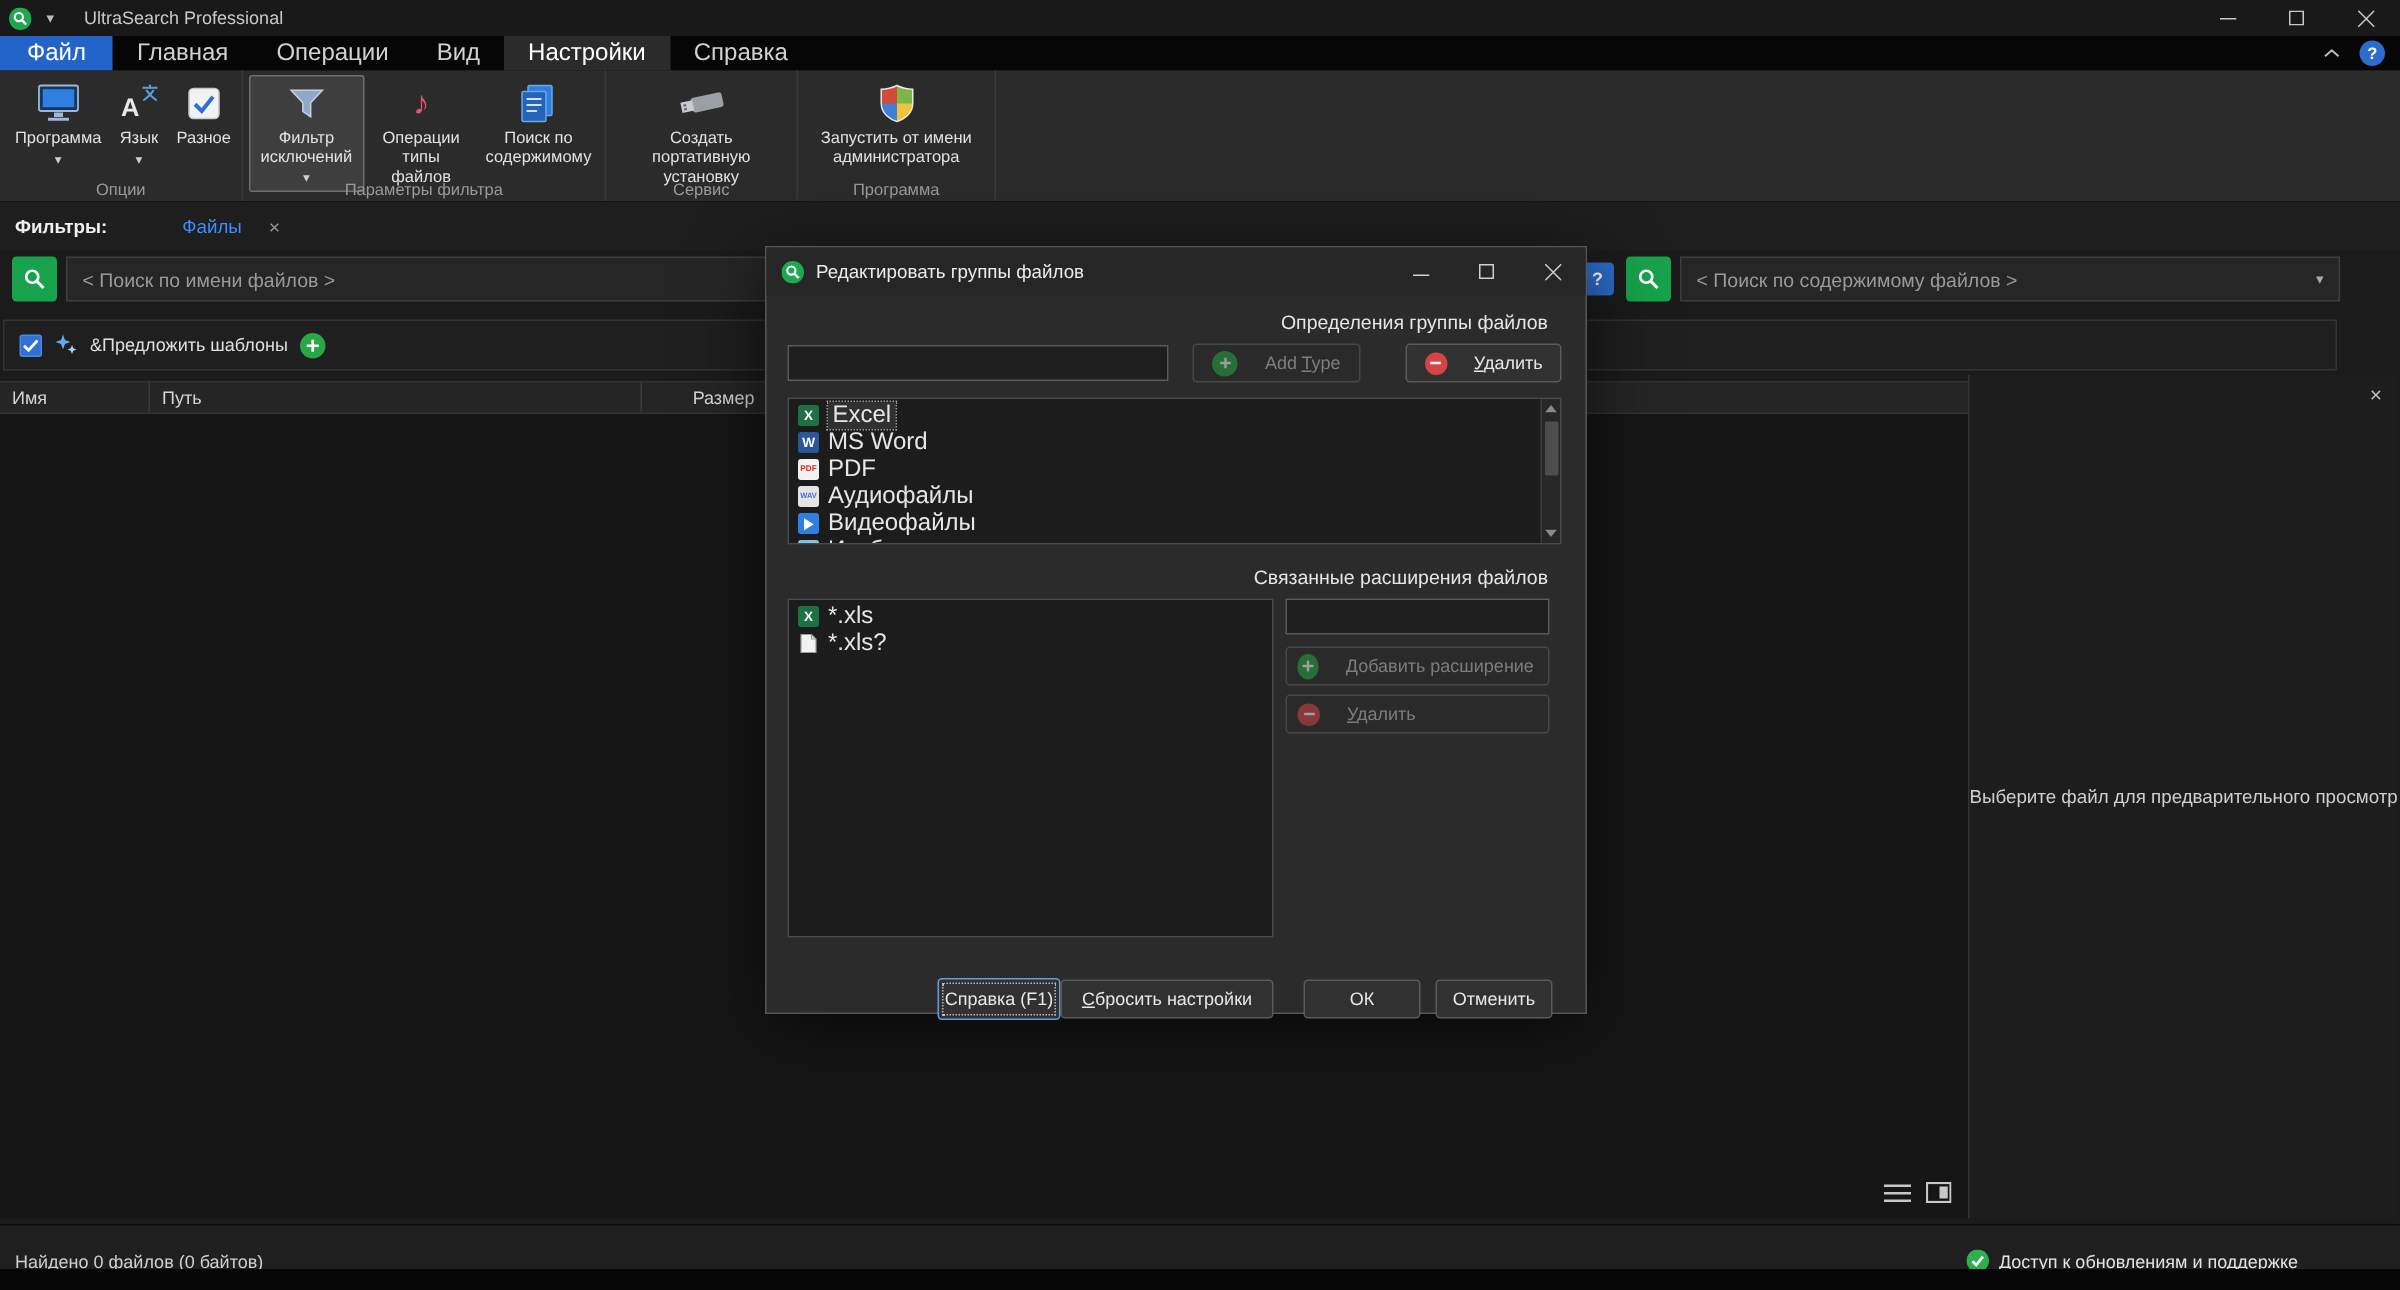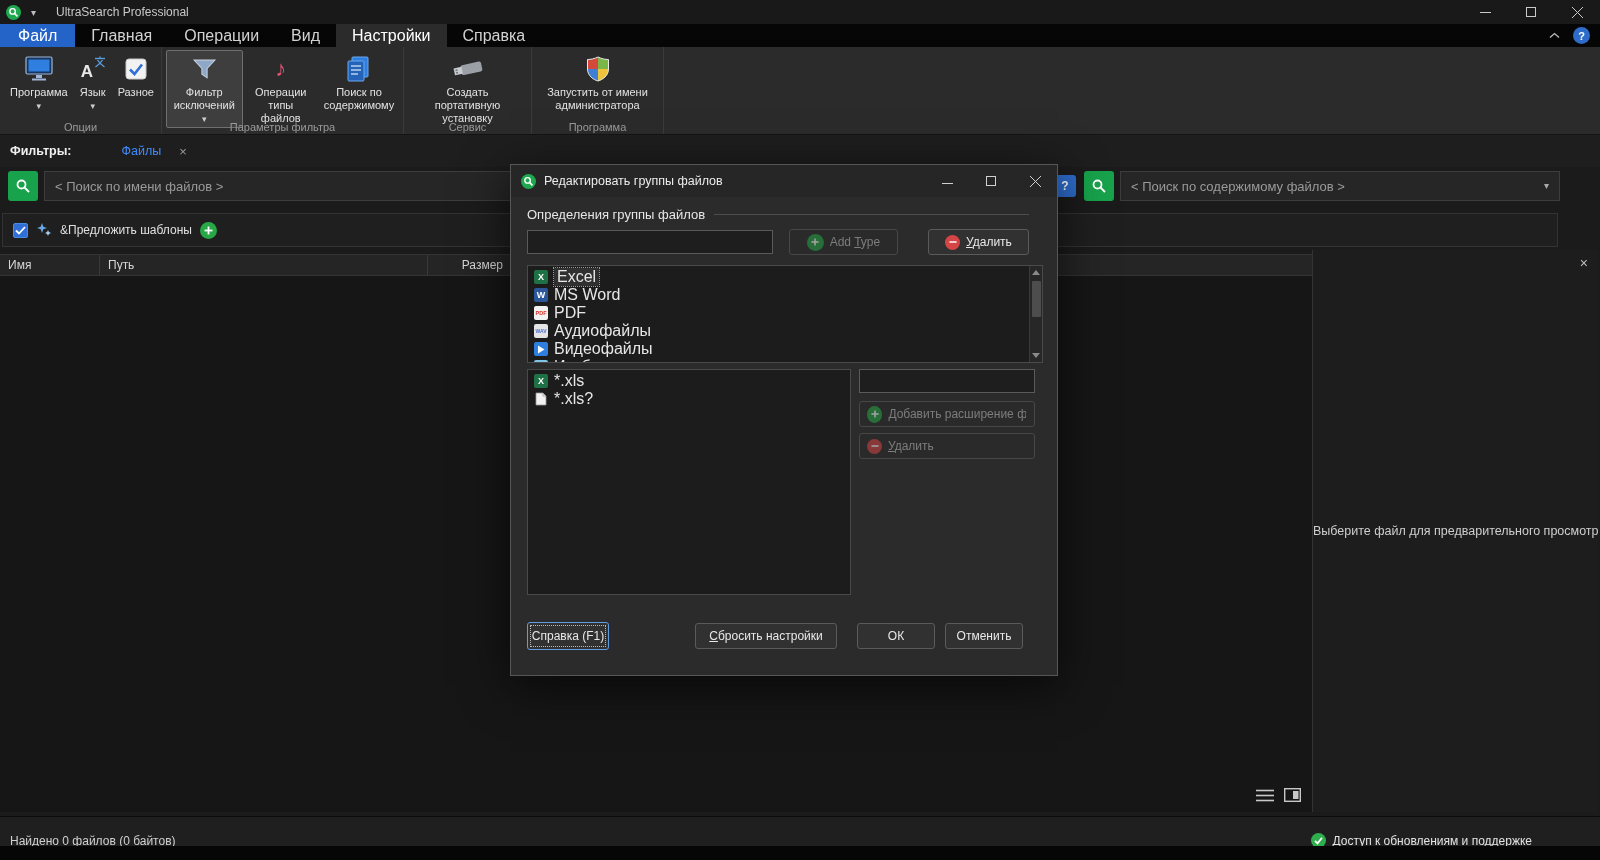--- a/index.html
+++ b/index.html
@@ -102,29 +102,29 @@
 
   
   .dialog { left:510px; top:164px; width:548px; height:512px; background:#2b2b2b;
     border:1px solid #565656; box-shadow:0 10px 45px rgba(0,0,0,.65); z-index:50;
     display:flex; flex-direction:column; }
   .dlg-title { height:32px; background:#262626; display:flex; align-items:center;
     gap:8px; padding-left:10px; flex:none; }
   .dlg-title-text { color:#ececec; font-size:12.5px; }
   .dlg-controls { margin-left:auto; display:flex; height:32px; }
   .dlg-btnwin { width:44px; height:32px; display:flex; align-items:center; justify-content:center; }
-  .dlg-body { flex:1; padding:0 28px 10px 16px; display:flex; flex-direction:column; }
+  .dlg-body { flex:1; padding:0 16px 10px 16px; display:flex; flex-direction:column;align-items:flex-end; }
   .section-head { display:flex; align-items:center; gap:9px; margin-top:8px; height:18px; }
   .section-head .stext { color:#e6e6e6; font-size:13px; white-space:nowrap; }
   .section-head .sline { flex:1; height:1px; background:#4d4d4d; }
   .dlg-row1 { display:flex; align-items:center; margin-top:6px; height:26px; }
   .dinput { height:24px; background:#1e1e1e; border:1px solid #5a5a5a; color:#e0e0e0;
     font-size:12px; padding:0 6px; outline:none; font-family:"Liberation Sans", sans-serif; }
   .dbtn { height:26px; background:#313131; border:1px solid #5a5a5a; border-radius:3px;
-    display:flex; align-items:center; justify-content:center; gap:6px; color:#e8e8e8;
+    display:flex; align-items:center; justify-content:center; gap:18px; color:#e8e8e8;
     font-size:12px; padding:0 8px; white-space:nowrap; overflow:hidden; }
   .dbtn-disabled { background:#2a2a2a; border-color:#474747; color:#7d7d7d; }
   .dbtn-disabled .pluscirc, .dbtn-disabled .minuscirc { opacity:.55; }
   .mn { text-decoration:underline; }
   .listbox { background:#1c1c1c; border:1px solid #4a4a4a; position:relative;
     overflow:hidden; padding-top:2px; }
   .lb1 { margin-top:10px; width:516px; height:98px; flex:none; }
   .lrow { height:18px; display:flex; align-items:center; gap:6px; padding:0 6px; }
   .lrow .lbl { color:#e6e6e6; font-size:16px; }
   .lbl-sel { background:#303030; outline:1px dotted #9a9a9a; outline-offset:0; padding:0 3px; }
@@ -530,20 +530,24 @@
         <div class="scroll-thumb"></div>
         <div class="scroll-spacer"></div>
         <div class="scroll-arrow">
           <svg width="8" height="5" viewBox="0 0 8 5">
               <polygon points="0,0 8,0 4,5" fill="#8a8a8a"></polygon>
             </svg>
         </div>
       </div>
     </div>
 
+    <div class="section-head" style="margin-top:12px">
+      <span class="stext">Связанные расширения файлов</span>
+        <span class="sline"></span>
+    </div>
 
     <div class="dlg-cols">
       <div class="listbox lb2">
         <div class="lrow">
           <span class="fi fi-excel">
               <span>X</span>
             </span>
           <span class="lbl">*.xls</span>
         </div>
         <div class="lrow">

